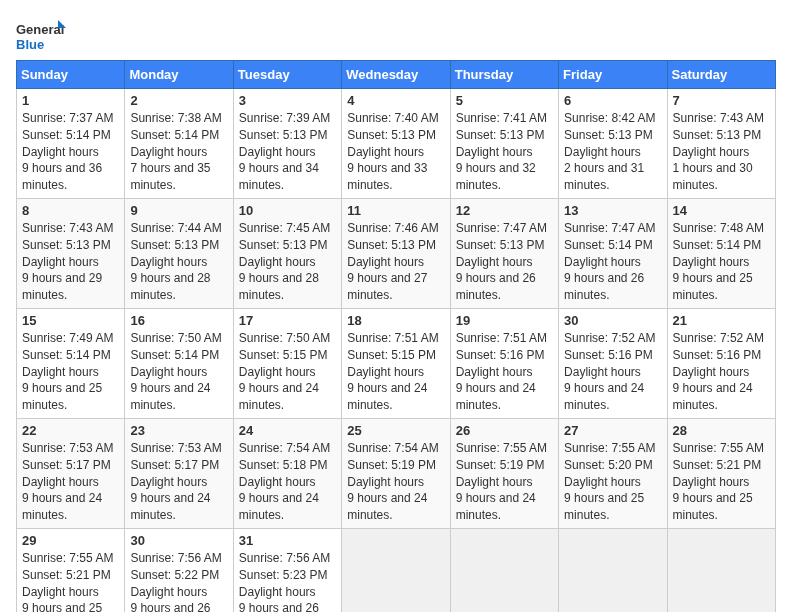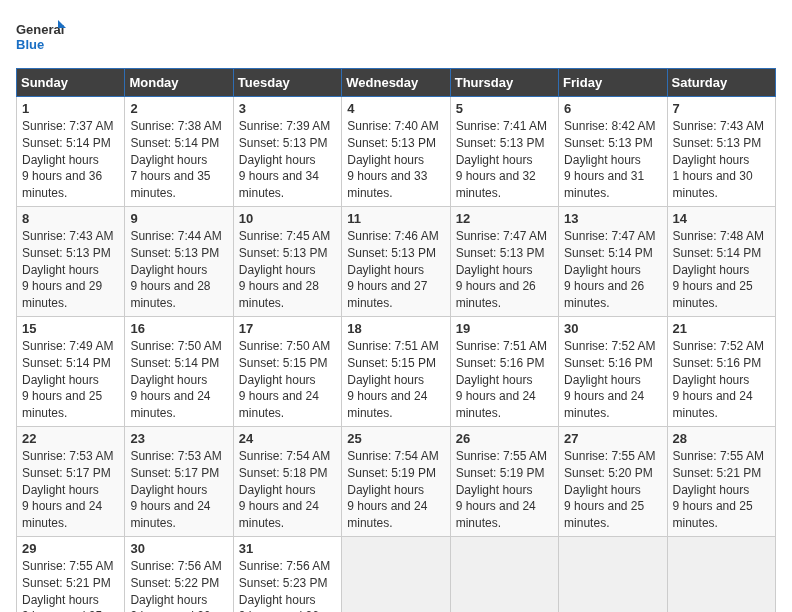--- a/index.html
+++ b/index.html
@@ -7,21 +7,20 @@
       font-family: Arial, sans-serif;
       background: #fff;
       width: 792px;
       min-height: 612px;
       padding: 16px;
     }
     .header-area {
       display: flex;
       justify-content: space-between;
       align-items: flex-start;
-      margin-bottom: 8px;
     }
     .logo {
       display: flex;
       align-items: center;
       gap: 4px;
     }
     .title-area {
       text-align: right;
     }
     .calendar-title {
@@ -32,21 +31,21 @@
     .calendar-subtitle {
       font-size: 14px;
       color: #555;
     }
     table {
       width: 100%;
       border-collapse: collapse;
       table-layout: fixed;
     }
     thead tr th {
-      background-color: #404040;
+      background-color: #3b82f6;
       color: #fff;
       font-size: 13px;
       font-weight: bold;
       padding: 6px 4px;
       text-align: left;
       border: 1px solid #2e6db4;
     }
     tbody tr td {
       border: 1px solid #ccc;
       vertical-align: top;
@@ -151,21 +150,21 @@
           <span>Daylight hours</span><br>
           <span>9 hours and 32 minutes.</span>
         </div>
       </td>
         <td>
         <span class="day-num">6</span>
         <div class="day-info">
           <span>Sunrise: 8:42 AM</span><br>
           <span>Sunset: 5:13 PM</span><br>
           <span>Daylight hours</span><br>
-          <span>9 hours and 31 minutes.</span>
+          <span>2 hours and 31 minutes.</span>
         </div>
       </td>
         <td>
         <span class="day-num">7</span>
         <div class="day-info">
           <span>Sunrise: 7:43 AM</span><br>
           <span>Sunset: 5:13 PM</span><br>
           <span>Daylight hours</span><br>
           <span>1 hours and 30 minutes.</span>
         </div>

